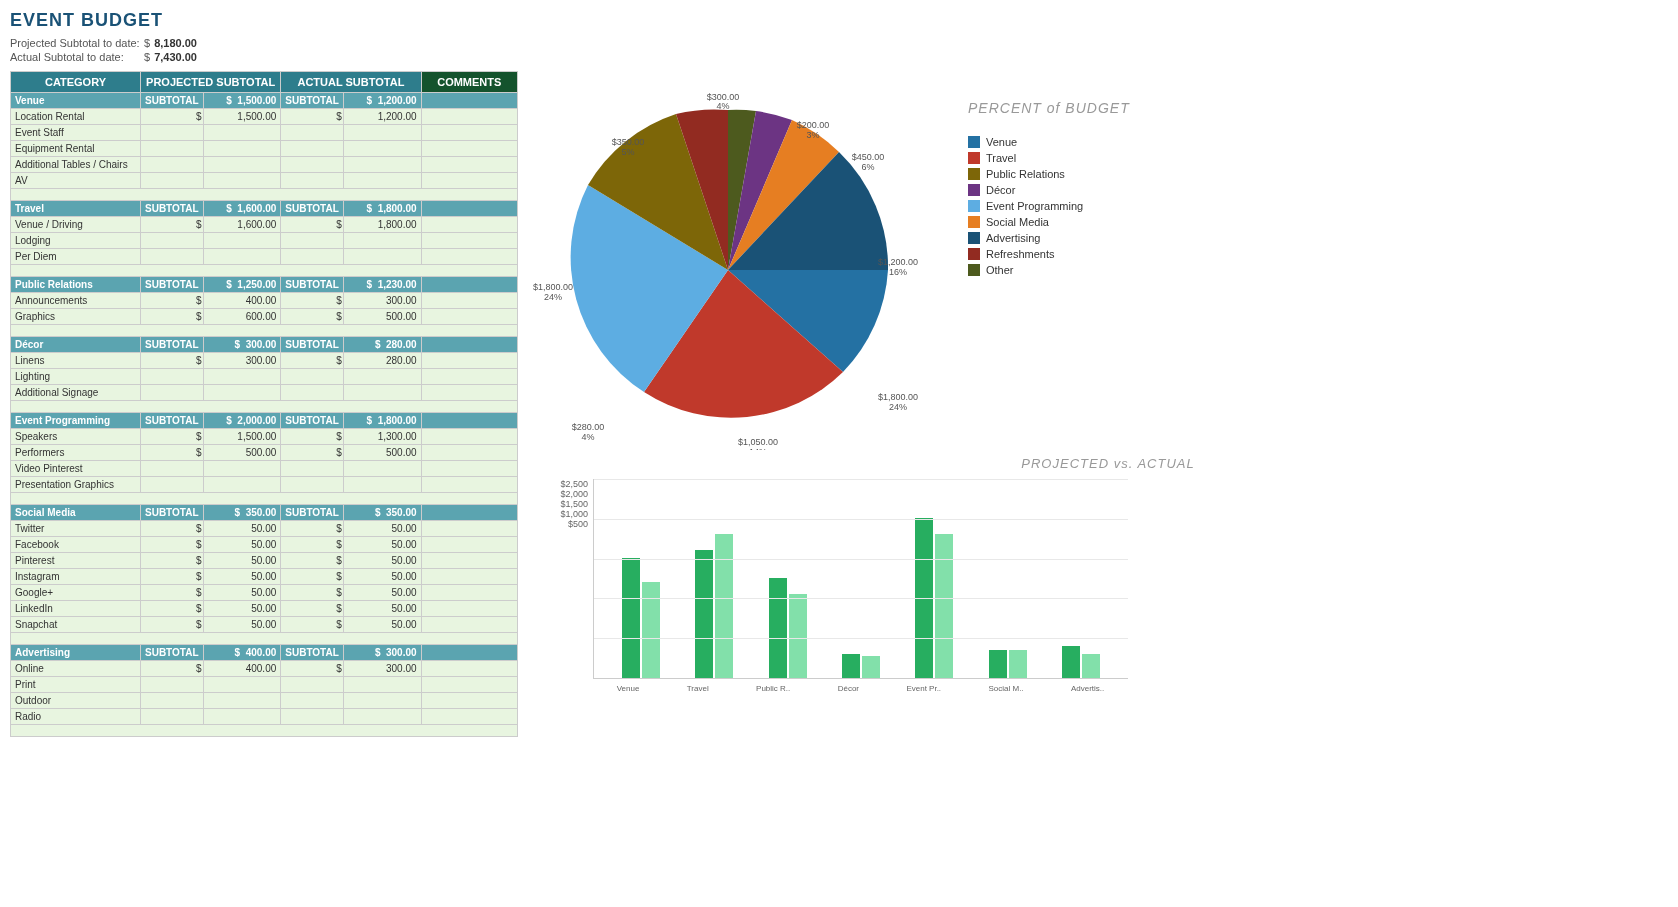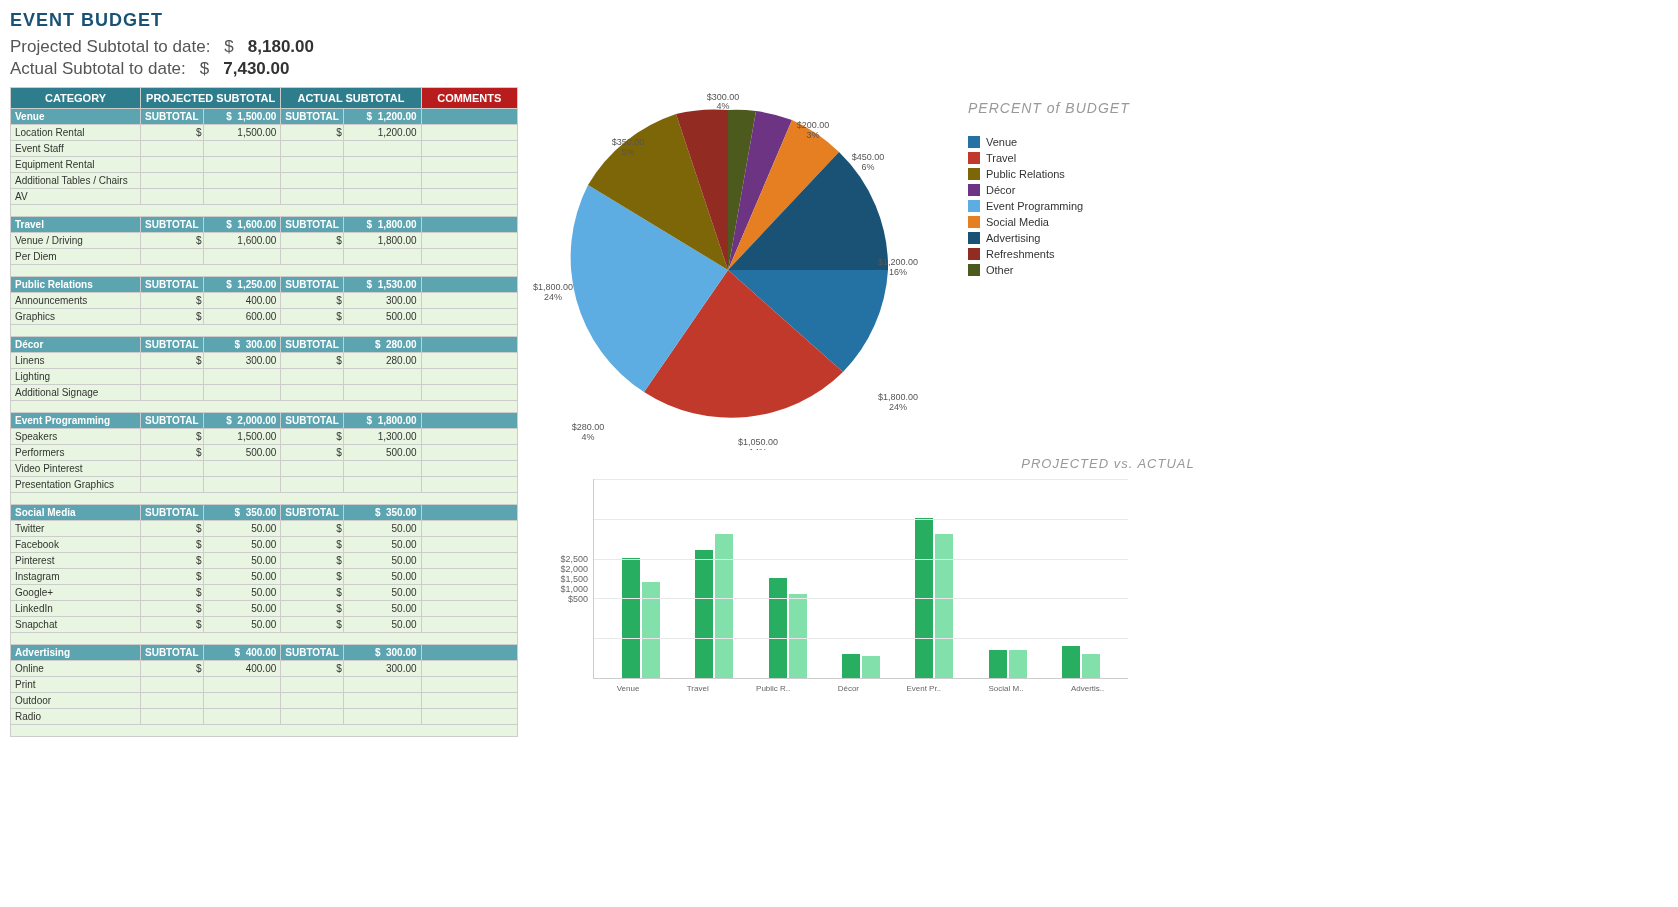--- a/index.html
+++ b/index.html
@@ -3,30 +3,30 @@
   <meta charset="utf-8">
   <style>
     * { margin: 0; padding: 0; box-sizing: border-box; }
     body { font-family: Arial, sans-serif; font-size: 11px; background: #fff; color: #333; overflow-x: hidden; }
     
     .page { display: flex; padding: 10px; gap: 10px; }
     .left-panel { width: 508px; flex-shrink: 0; }
     .right-panel { flex: 1; min-width: 700px; }
 
     .page-title { font-size: 18px; font-weight: bold; color: #1a5276; margin-bottom: 6px; letter-spacing: 1px; }
-    .summary-row { display: flex; align-items: center; gap: 14px; font-size: 17px; margin-bottom: 2px; }
+    .summary-row { display: flex; align-items: center; gap: 4px; font-size: 11px; margin-bottom: 2px; }
     .summary-label { color: #555; min-width: 130px; }
     .summary-dollar { color: #555; }
     .summary-value { font-weight: bold; color: #333; }
 
     .budget-table { width: 100%; border-collapse: collapse; margin-top: 8px; }
     .budget-table th, .budget-table td { border: 1px solid #ccc; padding: 2px 4px; }
     
     .header-row th { background: #2e7d8c; color: #fff; text-align: center; font-size: 11px; font-weight: bold; padding: 4px; }
-    .header-row th.comments-col { background: #b91c1c; }
+    .header-row th.comments-col { background: #14532d; }
 
     .category-row td { background: #5ba4b0; color: #fff; font-weight: bold; font-size: 10px; }
     .category-name { font-weight: bold; }
     .subtotal-cell { font-size: 9px; text-align: center; }
     
     .data-row td { background: #e8f5e0; font-size: 10px; }
     .empty-row td { background: #e8f5e0; height: 12px; }
     
     .dollar-col { width: 12px; text-align: right; padding-right: 1px !important; }
     .amount-col { text-align: right; padding-right: 4px !important; }
@@ -133,36 +133,44 @@
   </tr>
           <tr class="data-row">
       <td>Venue / Driving</td>
       <td class="dollar-col">$</td>
             <td class="amount-col">1,600.00</td>
       <td class="dollar-col">$</td>
             <td class="amount-col">1,800.00</td>
       <td></td>
     </tr>
           <tr class="data-row">
+      <td>Lodging</td>
+      <td></td>
+            <td></td>
+      <td></td>
+            <td></td>
+      <td></td>
+    </tr>
+          <tr class="data-row">
       <td>Per Diem</td>
       <td></td>
             <td></td>
       <td></td>
             <td></td>
       <td></td>
     </tr>
           <tr class="empty-row">
             <td colspan="6"></td>
           </tr>
           <tr class="category-row">
     <td class="category-name">Public Relations</td>
     <td class="subtotal-cell">SUBTOTAL</td>
     <td class="amount-col">$ &nbsp;1,250.00</td>
     <td class="subtotal-cell">SUBTOTAL</td>
-    <td class="amount-col">$ &nbsp;<strong>1,530.00</strong></td>
+    <td class="amount-col">$ &nbsp;<strong>1,230.00</strong></td>
     <td></td>
   </tr>
           <tr class="data-row">
       <td>Announcements</td>
       <td class="dollar-col">$</td>
             <td class="amount-col">400.00</td>
       <td class="dollar-col">$</td>
             <td class="amount-col">300.00</td>
       <td></td>
     </tr>
@@ -463,21 +471,21 @@
   </div>
           </div>
       </div>
     </div>
 
     <div style="margin-top:4px; padding-left:20px;">
       <div class="bar-chart-title">PROJECTED vs. ACTUAL</div>
 
       <div style="position:relative; height:230px; width:580px;">
 
-        <div style="position:absolute; left:0; top:0; width:40px; height:200px; display:flex; flex-direction:column; justify-content:center; font-size:9px; color:#666; text-align:right;">
+        <div style="position:absolute; left:0; top:0; width:40px; height:200px; display:flex; flex-direction:column; justify-content:flex-start; font-size:9px; color:#666; text-align:right;">
           <span>$2,500</span>
           <span>$2,000</span>
           <span>$1,500</span>
           <span>$1,000</span>
           <span>$500</span>
         </div>
 
         <div style="position:absolute; left:45px; top:0; right:0; height:200px; border-left:1px solid #ccc; border-bottom:1px solid #ccc;">
 
           <div style="position:absolute;top:0;left:0;right:0;border-top:1px solid #e8e8e8;"></div>

